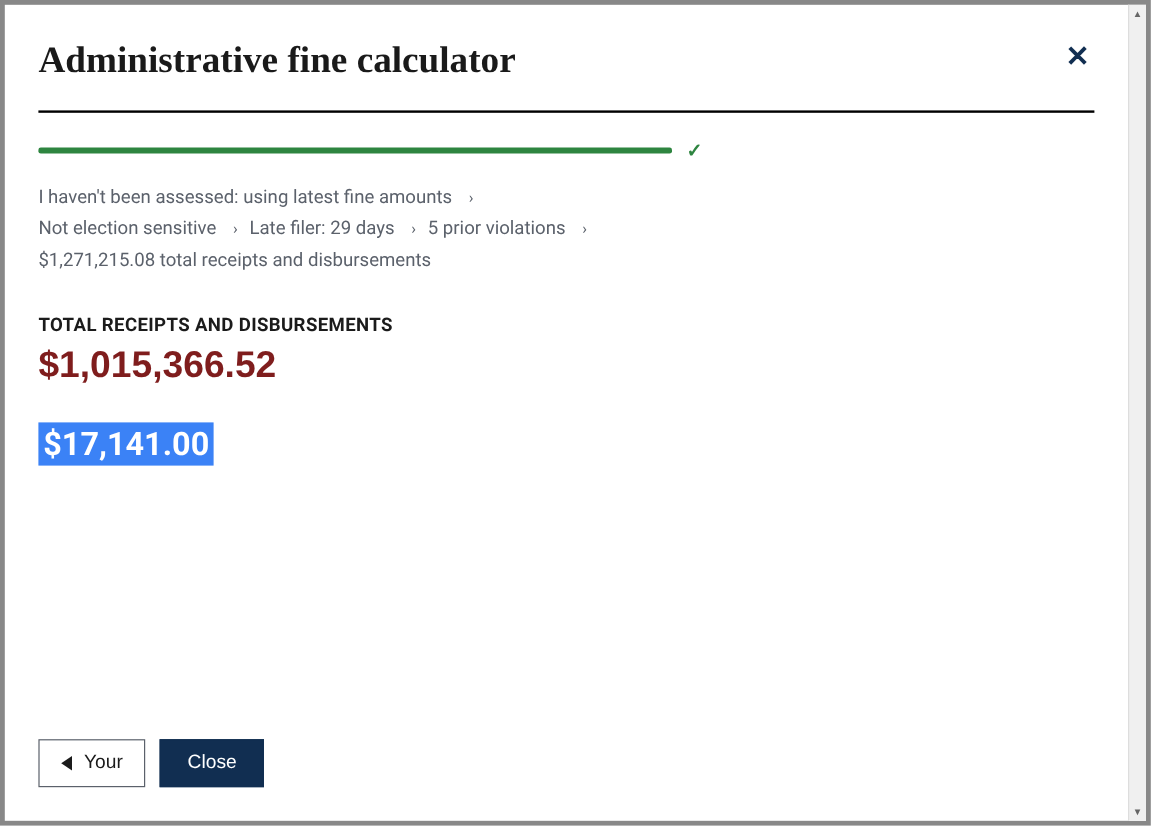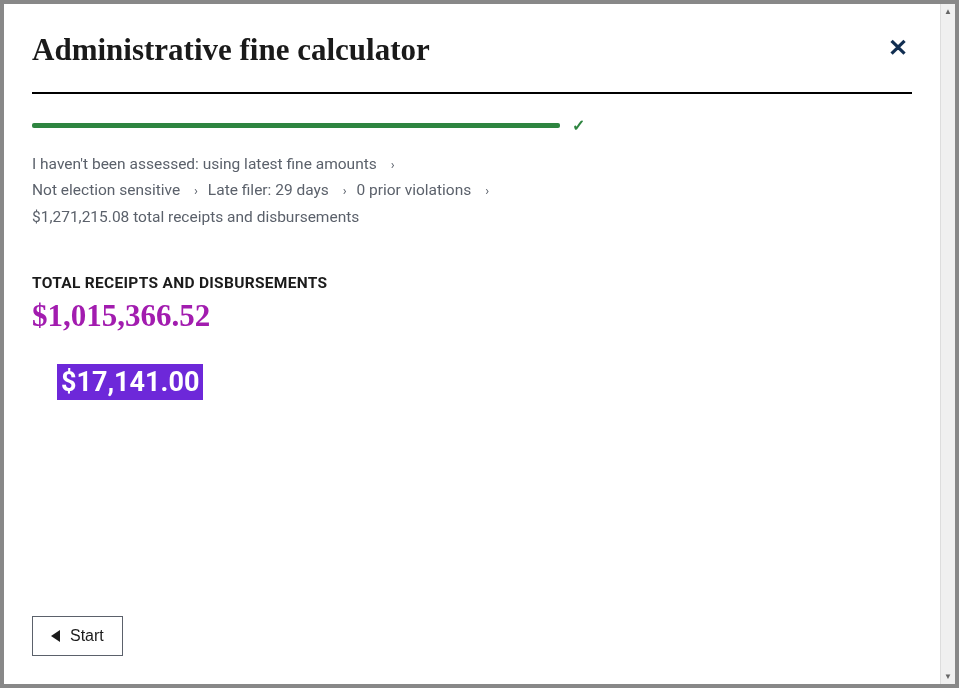--- a/index.html
+++ b/index.html
@@ -114,41 +114,40 @@
       display: inline-block;
       margin: 0 6px 0 10px;
       color: #5b616b;
       font-size: 13px;
     }
     .section-label {
       font-weight: 700;
       color: #1b1b1b;
       font-size: 15.5px;
       letter-spacing: 0.3px;
-      margin-top: 44px;
+      margin-top: 32px;
     }
     .big-amount {
-      font-family: Liberation Serif, serif;
+      font-family: Liberation Sans, sans-serif;
       font-size: 31px;
       font-weight: 700;
-      color: #a21caf;
+      color: #7f1d1d;
       margin-top: 6px;
     }
     .fine-section {
       margin-top: 26px;
     }
     .fine-amount {
       display: inline-block;
       font-size: 27px;
       font-weight: 700;
       color: #fff;
-      background: #6d28d9;
+      background: #3b82f6;
       padding: 2px 4px;
       margin-top: 4px;
-      margin-left: 25px;
     }
     .disclaimer {
       margin-top: 14px;
       color: #1b1b1b;
       font-size: 16px;
       line-height: 1.45;
       max-width: 540px;
     }
     .footer {
       margin-top: auto;
@@ -213,36 +212,39 @@
       <span class="check-icon">✓</span>
     </div>
 
     <div class="breadcrumb">
       <span class="breadcrumb-item">I haven't been assessed: using latest fine amounts</span>
       <span class="chev">›</span><br>
       <span class="breadcrumb-item">Not election sensitive</span>
       <span class="chev">›</span>
       <span class="breadcrumb-item">Late filer: 29 days</span>
       <span class="chev">›</span>
-      <span class="breadcrumb-item">0 prior violations</span>
+      <span class="breadcrumb-item">5 prior violations</span>
       <span class="chev">›</span><br>
       <span class="breadcrumb-item">$1,271,215.08 total receipts and disbursements</span>
     </div>
 
     <div>
       <div class="section-label">TOTAL RECEIPTS AND DISBURSEMENTS</div>
       <div class="big-amount">$1,015,366.52</div>
     </div>
 
     <div class="fine-section">
       <div><span class="fine-amount">$17,141.00</span></div>
     </div>
 
 
     <div class="footer">
       <button class="btn">
         <span class="tri-left"></span>
-        <span>Start</span>
+        <span>Your</span>
+      </button>
+      <button class="btn btn-primary">
+        <span>Close</span>
       </button>
     </div>
 
   </div>
 </div>
 
 </body></html>

